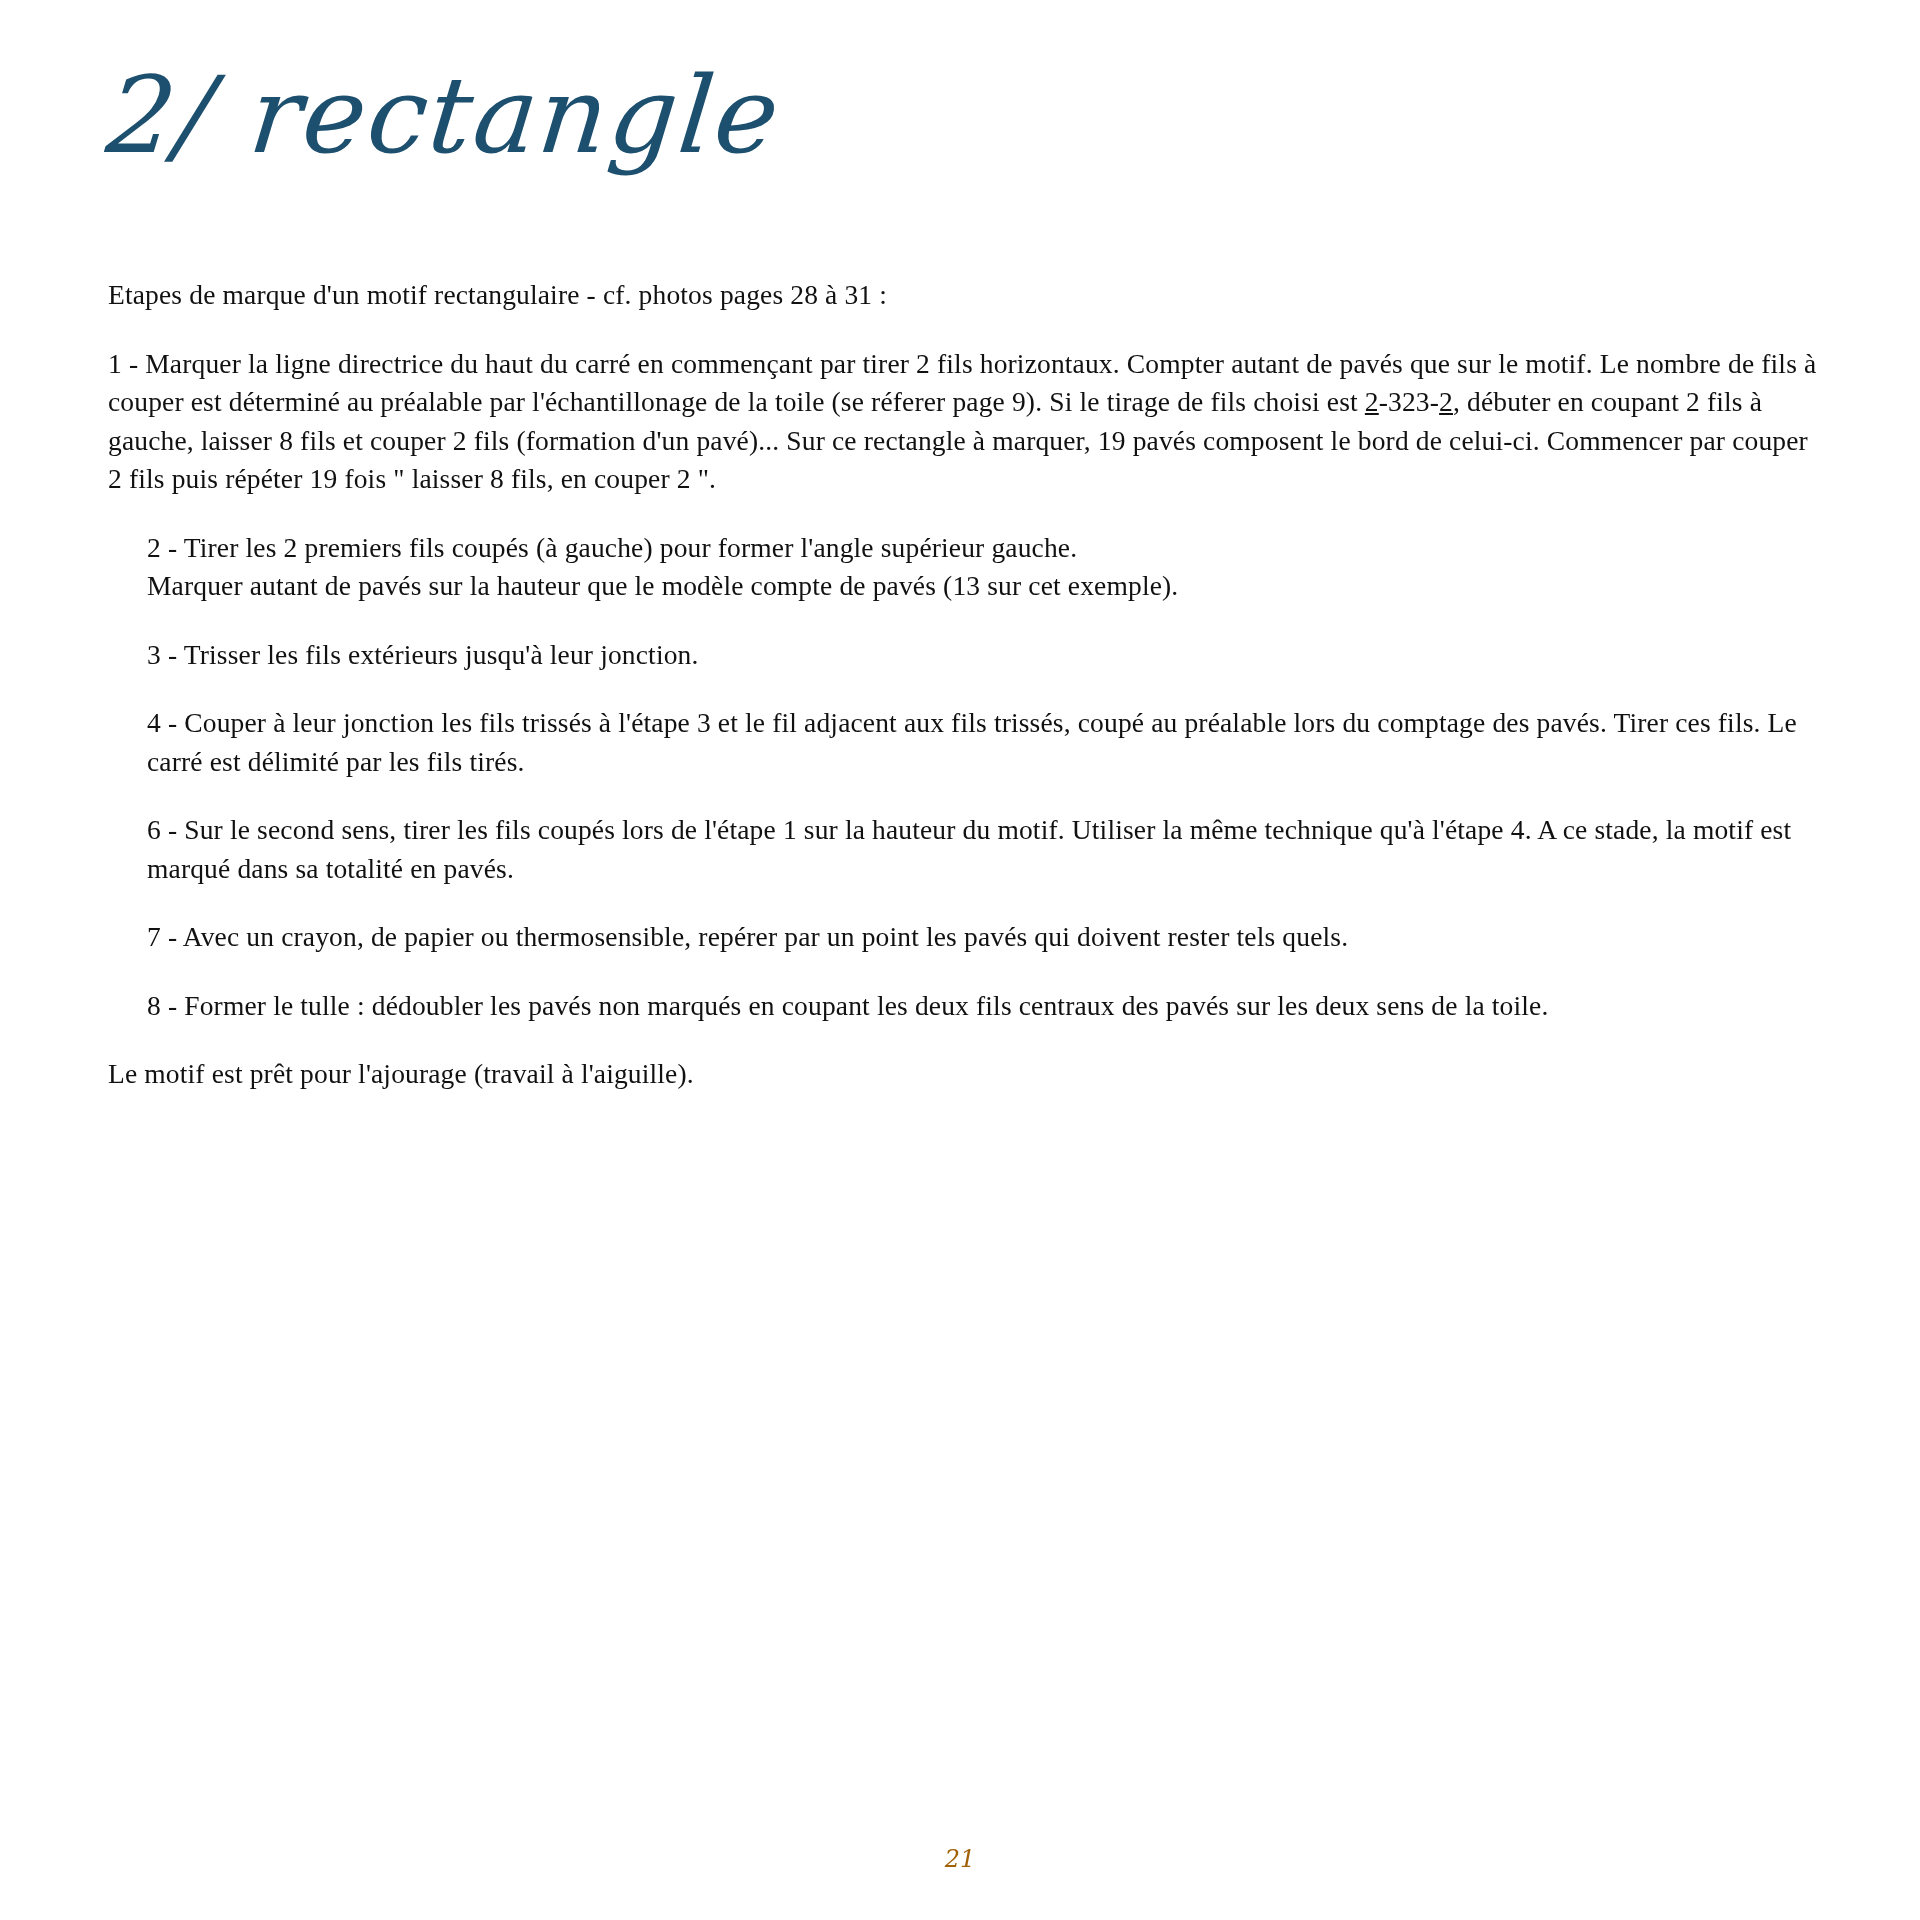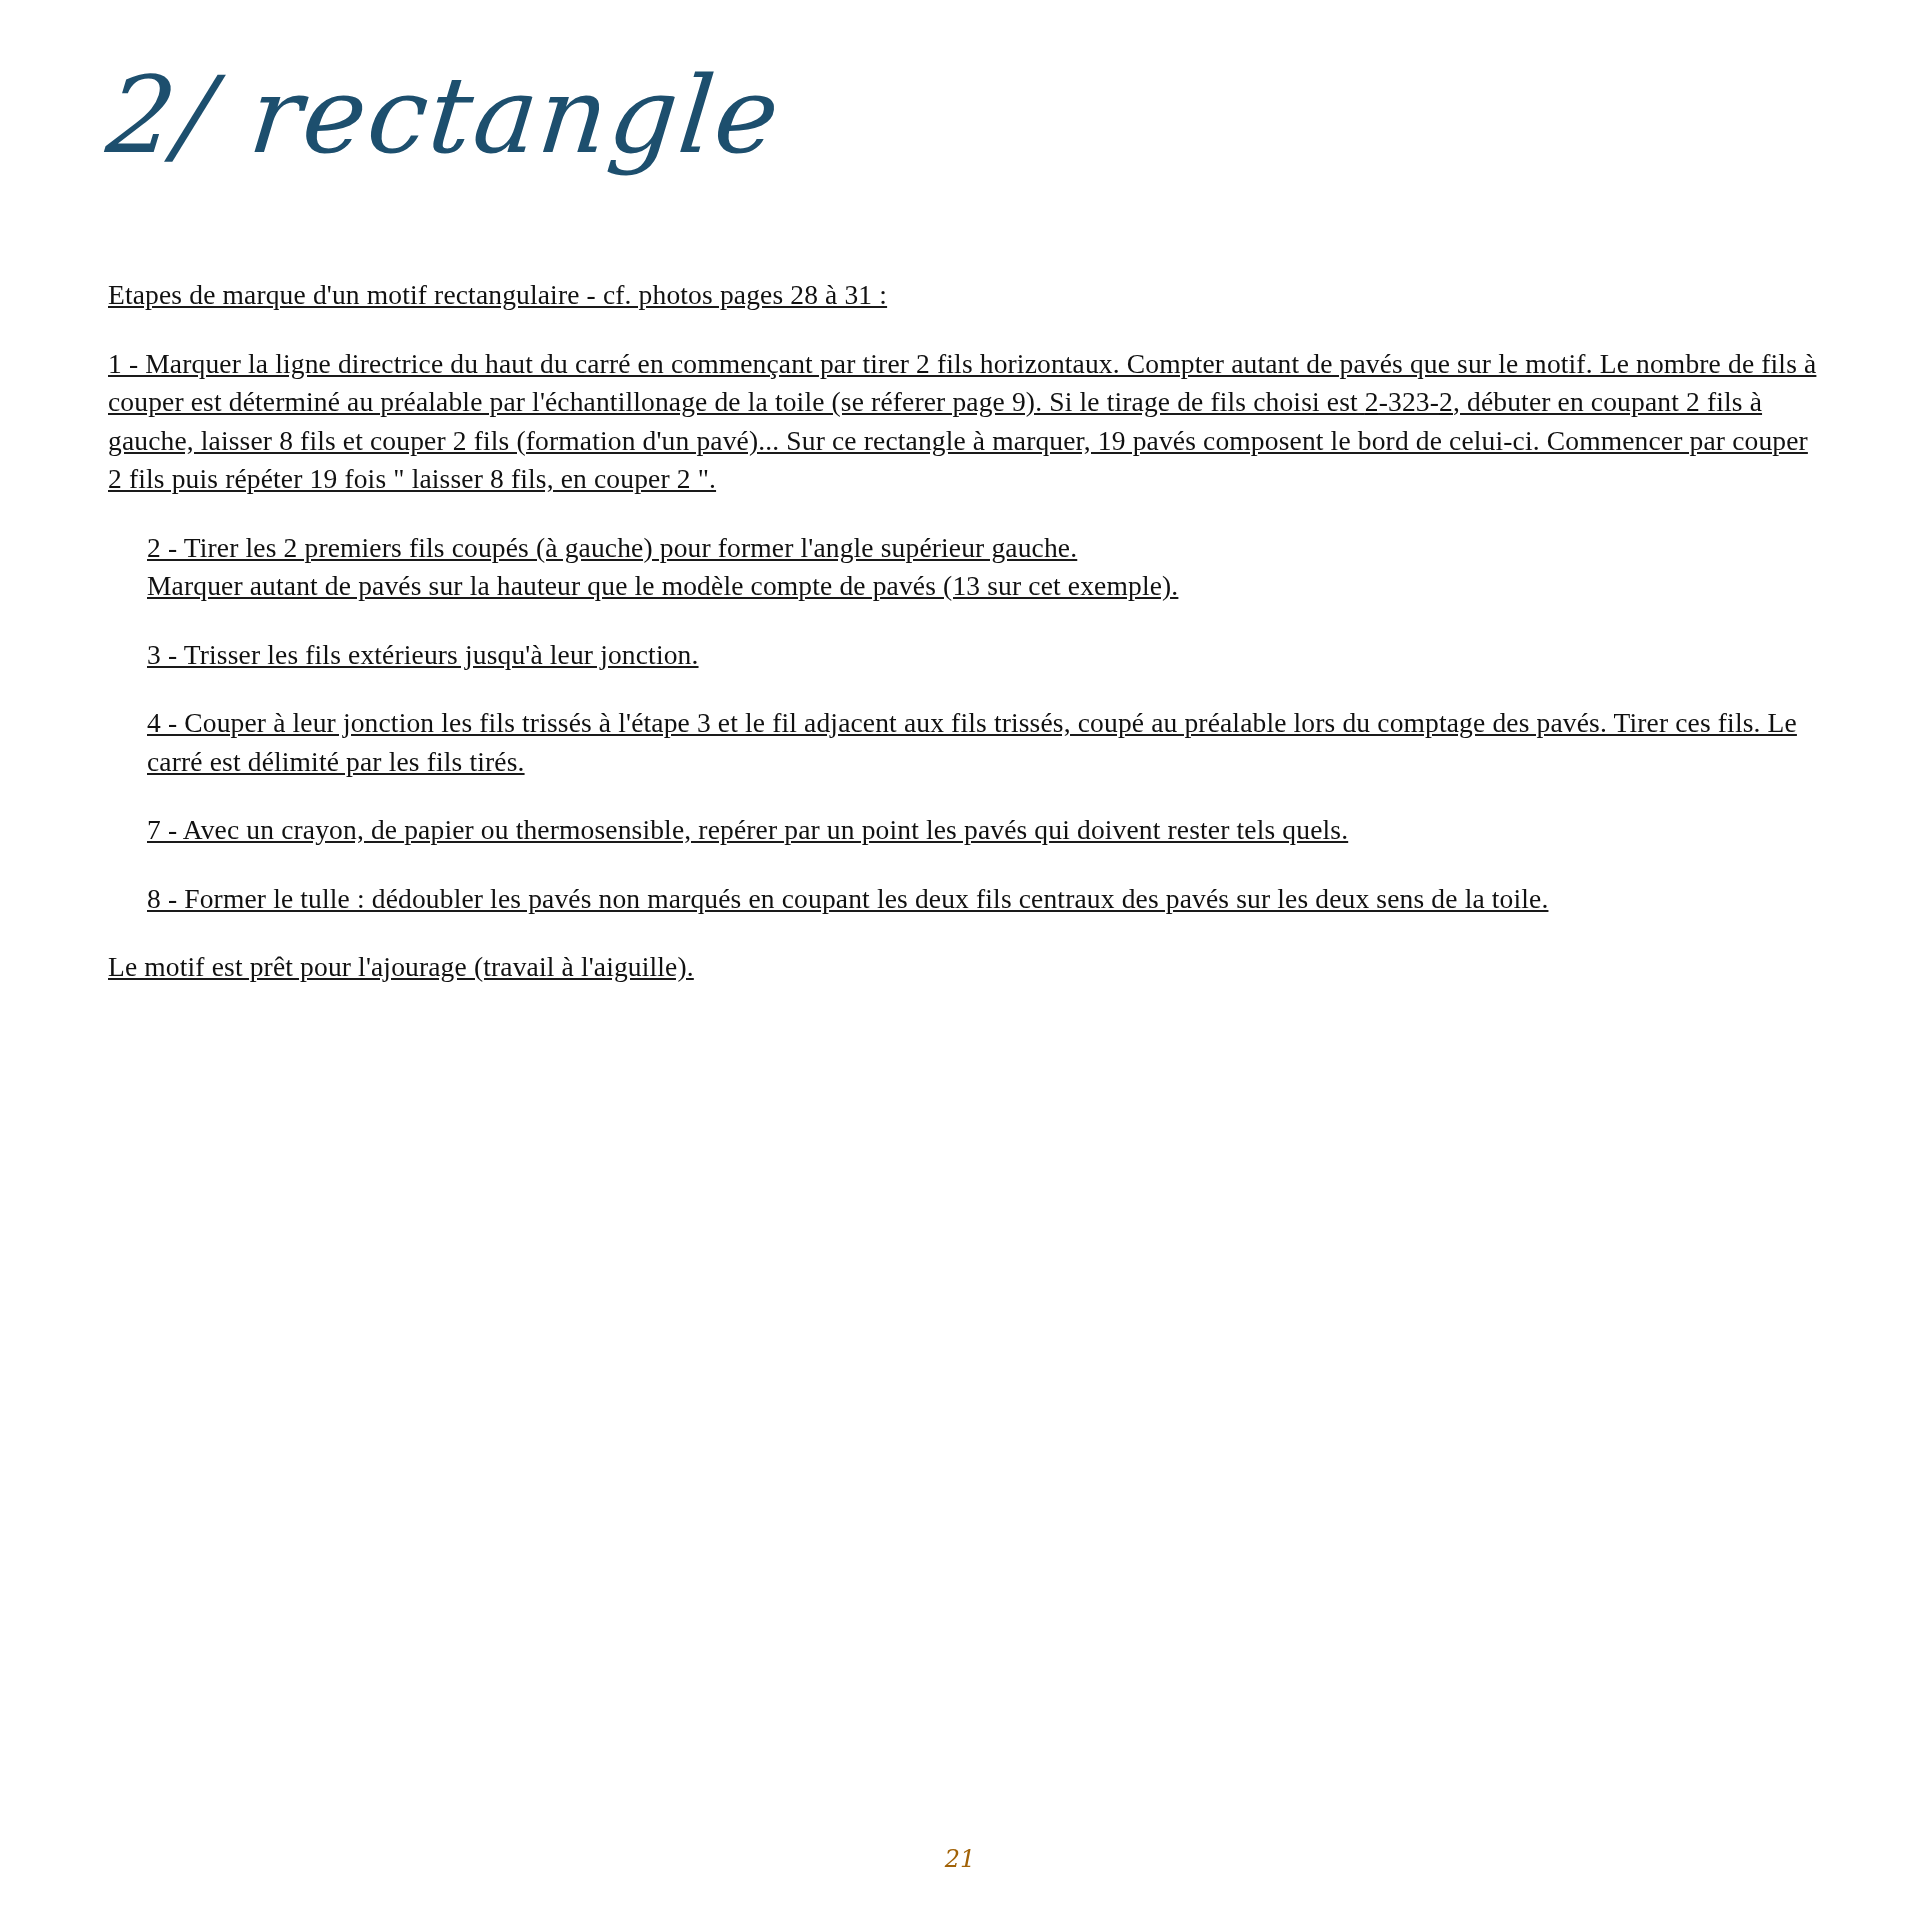--- a/index.html
+++ b/index.html
@@ -37,21 +37,20 @@
     line-height: 1.05;
     letter-spacing: 2px;
     white-space: nowrap;
     transform: skewX(-6deg);
   }
   .content {
     position: absolute;
     left: 108px;
     top: 276px;
     width: 1710px;
-    text-decoration: underline;
   }
   .para {
     font-size: 27.5px;
     line-height: 1.40;
     color: #111111;
     margin: 0 0 30px 0;
     text-align: left;
     letter-spacing: 0.15px;
   }
   .para .u {
@@ -95,20 +94,23 @@
       <span class="line">3 - Trisser les fils extérieurs jusqu'à leur jonction.</span>
     </p>
 
     <p class="para">
       <span class="line">4 - Couper à leur jonction les fils trissés à l'étape 3 et le fil adjacent aux fils trissés, coupé au préalable lors du comptage des pavés. Tirer ces fils. Le carré est délimité par les fils tirés.</span>
     </p>
 
     <p class="para">
     </p>
 
+    <p class="para">
+      <span class="line">6 - Sur le second sens, tirer les fils coupés lors de l'étape 1 sur la hauteur du motif. Utiliser la même technique qu'à l'étape 4. A ce stade, la motif est marqué dans sa totalité en pavés.</span>
+    </p>
 
     <p class="para">
       <span class="line">7 - Avec un crayon, de papier ou thermosensible, repérer par un point les pavés qui doivent rester tels quels.</span>
     </p>
 
     <p class="para">
       <span class="line">8 - Former le tulle : dédoubler les pavés non marqués en coupant les deux fils centraux des pavés sur les deux sens de la toile.</span>
     </p>
 
     <p class="para">Le motif est prêt pour l'ajourage (travail à l'aiguille).</p>

